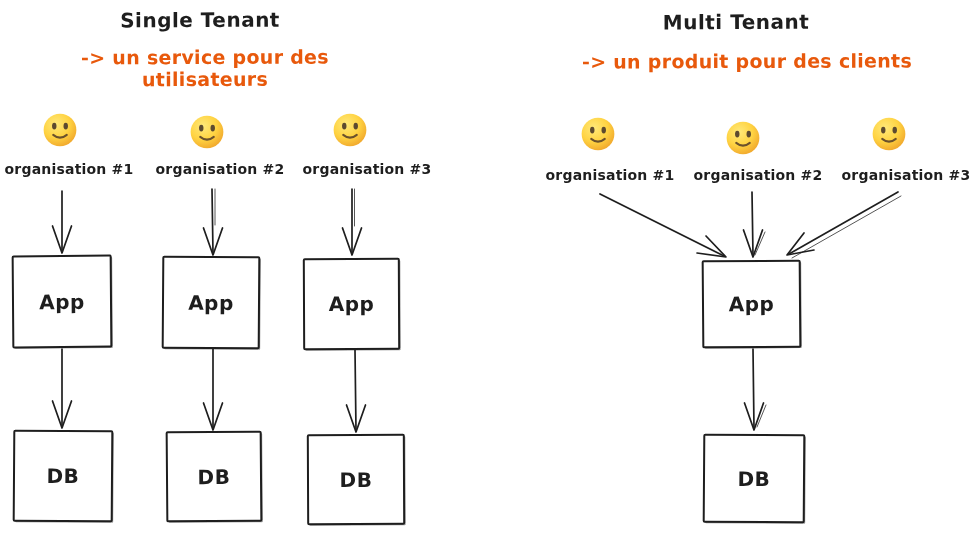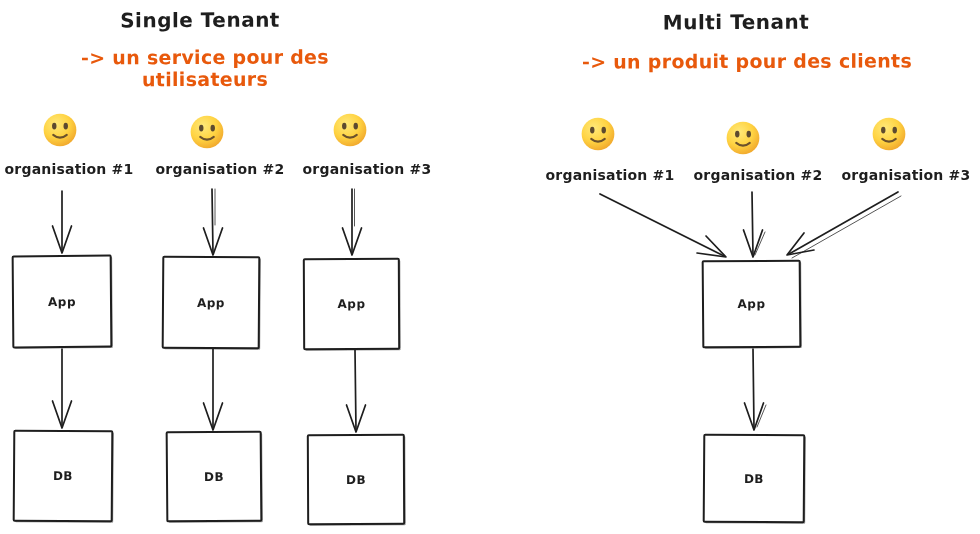--- a/index.html
+++ b/index.html
@@ -17,21 +17,21 @@
     letter-spacing:.3px;transform:rotate(-0.2deg);
   }
   .org-label{
     font-size:14px;font-weight:700;text-align:center;width:150px;
     letter-spacing:.2px;white-space:nowrap;
   }
   .emoji{width:34px;height:34px;display:block;}
   .node{
     box-sizing:border-box;border:2.2px solid #1e1e1e;border-radius:2px;background:#fff;
     display:flex;align-items:center;justify-content:center;
-    font-size:12px;font-weight:700;letter-spacing:.5px;
+    font-size:20px;font-weight:700;letter-spacing:.5px;
     box-shadow:1.5px 1.5px 0 -1px rgba(30,30,30,.45);
   }
   .r1{transform:rotate(-0.45deg);}
   .r2{transform:rotate(0.4deg);}
   .r3{transform:rotate(-0.25deg);}
   svg.arrows{position:absolute;left:0;top:0;pointer-events:none;}
   svg.arrows path{stroke:#1e1e1e;stroke-width:1.7;fill:none;stroke-linecap:round;stroke-linejoin:round;}
   svg.arrows path.thin{stroke-width:1;opacity:.75;}
 </style>
 </head>

